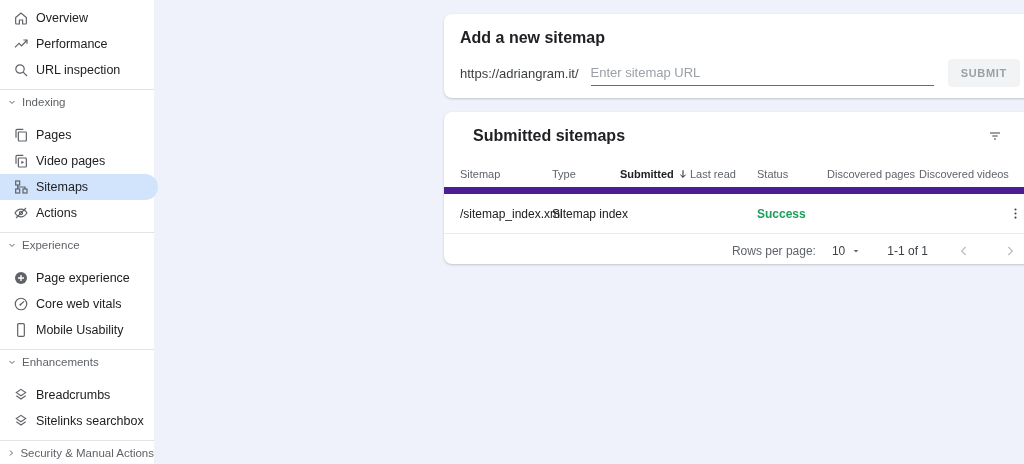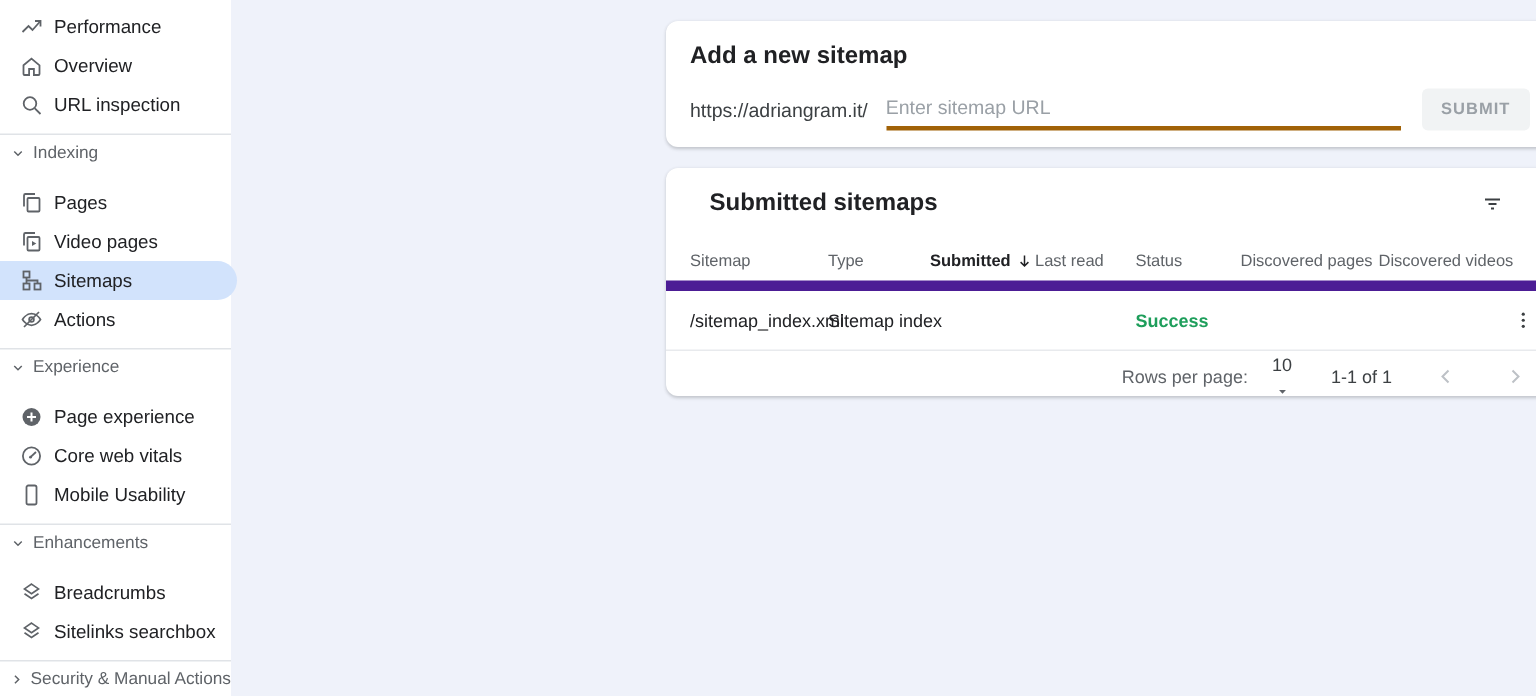--- a/index.html
+++ b/index.html
@@ -15,64 +15,64 @@
   .sec-header .caret { width:12px; height:12px; display:flex; align-items:center; justify-content:center; }
   .divider { border-top:1px solid #e0e3e7; margin:6px 0; width:154px; }
   svg { display:block; }
 
   
   .card { position:absolute; background:#fff; border-radius:8px; box-shadow:0 1px 2px rgba(60,64,67,.18), 0 1px 3px rgba(60,64,67,.08); left:444px; width:592px; }
   .card-add { top:14px; height:84px; padding:14px 16px; }
   .card-title { font-size:16px; color:#202124; line-height:20px; }
   .input-row { display:flex; align-items:center; margin-top:12px; height:26px; }
   .url-prefix { font-size:13px; color:#3c4043; margin-right:12px; white-space:nowrap; }
-  .sitemap-input { flex:1; border:none; border-bottom:3px solid #a16207; font-size:13px; font-family:inherit; color:#202124; padding:4px 0 5px; outline:none; background:transparent; }
+  .sitemap-input { flex:1; border:none; border-bottom:1px solid #a16207; font-size:13px; font-family:inherit; color:#202124; padding:4px 0 5px; outline:none; background:transparent; }
   .sitemap-input::placeholder { color:#9aa0a6; }
   .submit-btn { margin-left:14px; background:#f1f3f4; color:#9aa0a6; font-size:11px; font-weight:bold; letter-spacing:.7px; padding:8px 13px; border-radius:4px; border:none; font-family:inherit; cursor:pointer; }
 
   .card-table { top:112px; height:152px; padding-top:14px; }
   .table-head-row { display:flex; align-items:flex-start; justify-content:space-between; padding:0 29px; }
   .filter-btn { width:24px; height:24px; display:flex; align-items:center; justify-content:center; cursor:pointer; margin-top:-2px; }
 
   .tgrid { display:grid; grid-template-columns:92px 68px 70px 67px 70px 92px 86px 1fr; align-items:center; padding:0 16px; }
   .thead { height:34px; margin-top:12px; border-bottom:7px solid #4c1d95; }
   .th { font-size:11px; color:#5f6368; white-space:nowrap; cursor:pointer; }
   .th.sorted { color:#202124; font-weight:bold; display:flex; align-items:center; gap:3px; }
   .trow { height:40px; border-bottom:1px solid #e8eaed; cursor:pointer; }
   .td { font-size:12px; color:#202124; white-space:nowrap; }
   .td.status { font-weight:bold; }
   .kebab { justify-self:end; width:20px; height:20px; display:flex; align-items:center; justify-content:center; cursor:pointer; }
 
   .pagination { display:flex; align-items:center; justify-content:flex-end; height:33px; padding-right:16px; font-size:12px; color:#5f6368; gap:0; }
-  .rpp-value { margin-left:16px; color:#3c4043; display:flex; align-items:center; gap:6px; cursor:pointer;flex-direction:column; }
+  .rpp-value { margin-left:16px; color:#3c4043; display:flex; align-items:center; gap:6px; cursor:pointer; }
   .range { margin-left:26px; color:#3c4043; }
   .pg-btn { margin-left:26px; width:20px; height:20px; display:flex; align-items:center; justify-content:center; cursor:pointer; }
 </style>
 </head>
 <body>
 
 <nav class="sidebar">
 
   <div class="nav-item">
     <span class="ic">
       <svg width="16" height="16" viewBox="0 0 24 24">
+          <path d="M4 11.3 12 4.6l8 6.7V20a1 1 0 0 1-1 1h-4.6v-6h-4.8v6H5a1 1 0 0 1-1-1z" fill="none" stroke="#5f6368" stroke-width="1.8"></path>
+        </svg>
+    </span>
+    <span>Overview</span>
+  </div>
+
+  <div class="nav-item">
+    <span class="ic">
+      <svg width="16" height="16" viewBox="0 0 24 24">
           <path d="M3 17l6-6 4 4 8-9" fill="none" stroke="#5f6368" stroke-width="1.8"></path>
           <path d="M15.5 6H21v5.5" fill="none" stroke="#5f6368" stroke-width="1.8"></path>
         </svg>
     </span>
     <span>Performance</span>
-  </div>
-
-  <div class="nav-item">
-    <span class="ic">
-      <svg width="16" height="16" viewBox="0 0 24 24">
-          <path d="M4 11.3 12 4.6l8 6.7V20a1 1 0 0 1-1 1h-4.6v-6h-4.8v6H5a1 1 0 0 1-1-1z" fill="none" stroke="#5f6368" stroke-width="1.8"></path>
-        </svg>
-    </span>
-    <span>Overview</span>
   </div>
 
   <div class="nav-item">
     <span class="ic">
       <svg width="16" height="16" viewBox="0 0 24 24">
           <circle cx="10.5" cy="10.5" r="6.3" fill="none" stroke="#5f6368" stroke-width="1.8"></circle>
           <path d="M15.3 15.3 21 21" stroke="#5f6368" stroke-width="1.8"></path>
         </svg>
     </span>
     <span>URL inspection</span>

